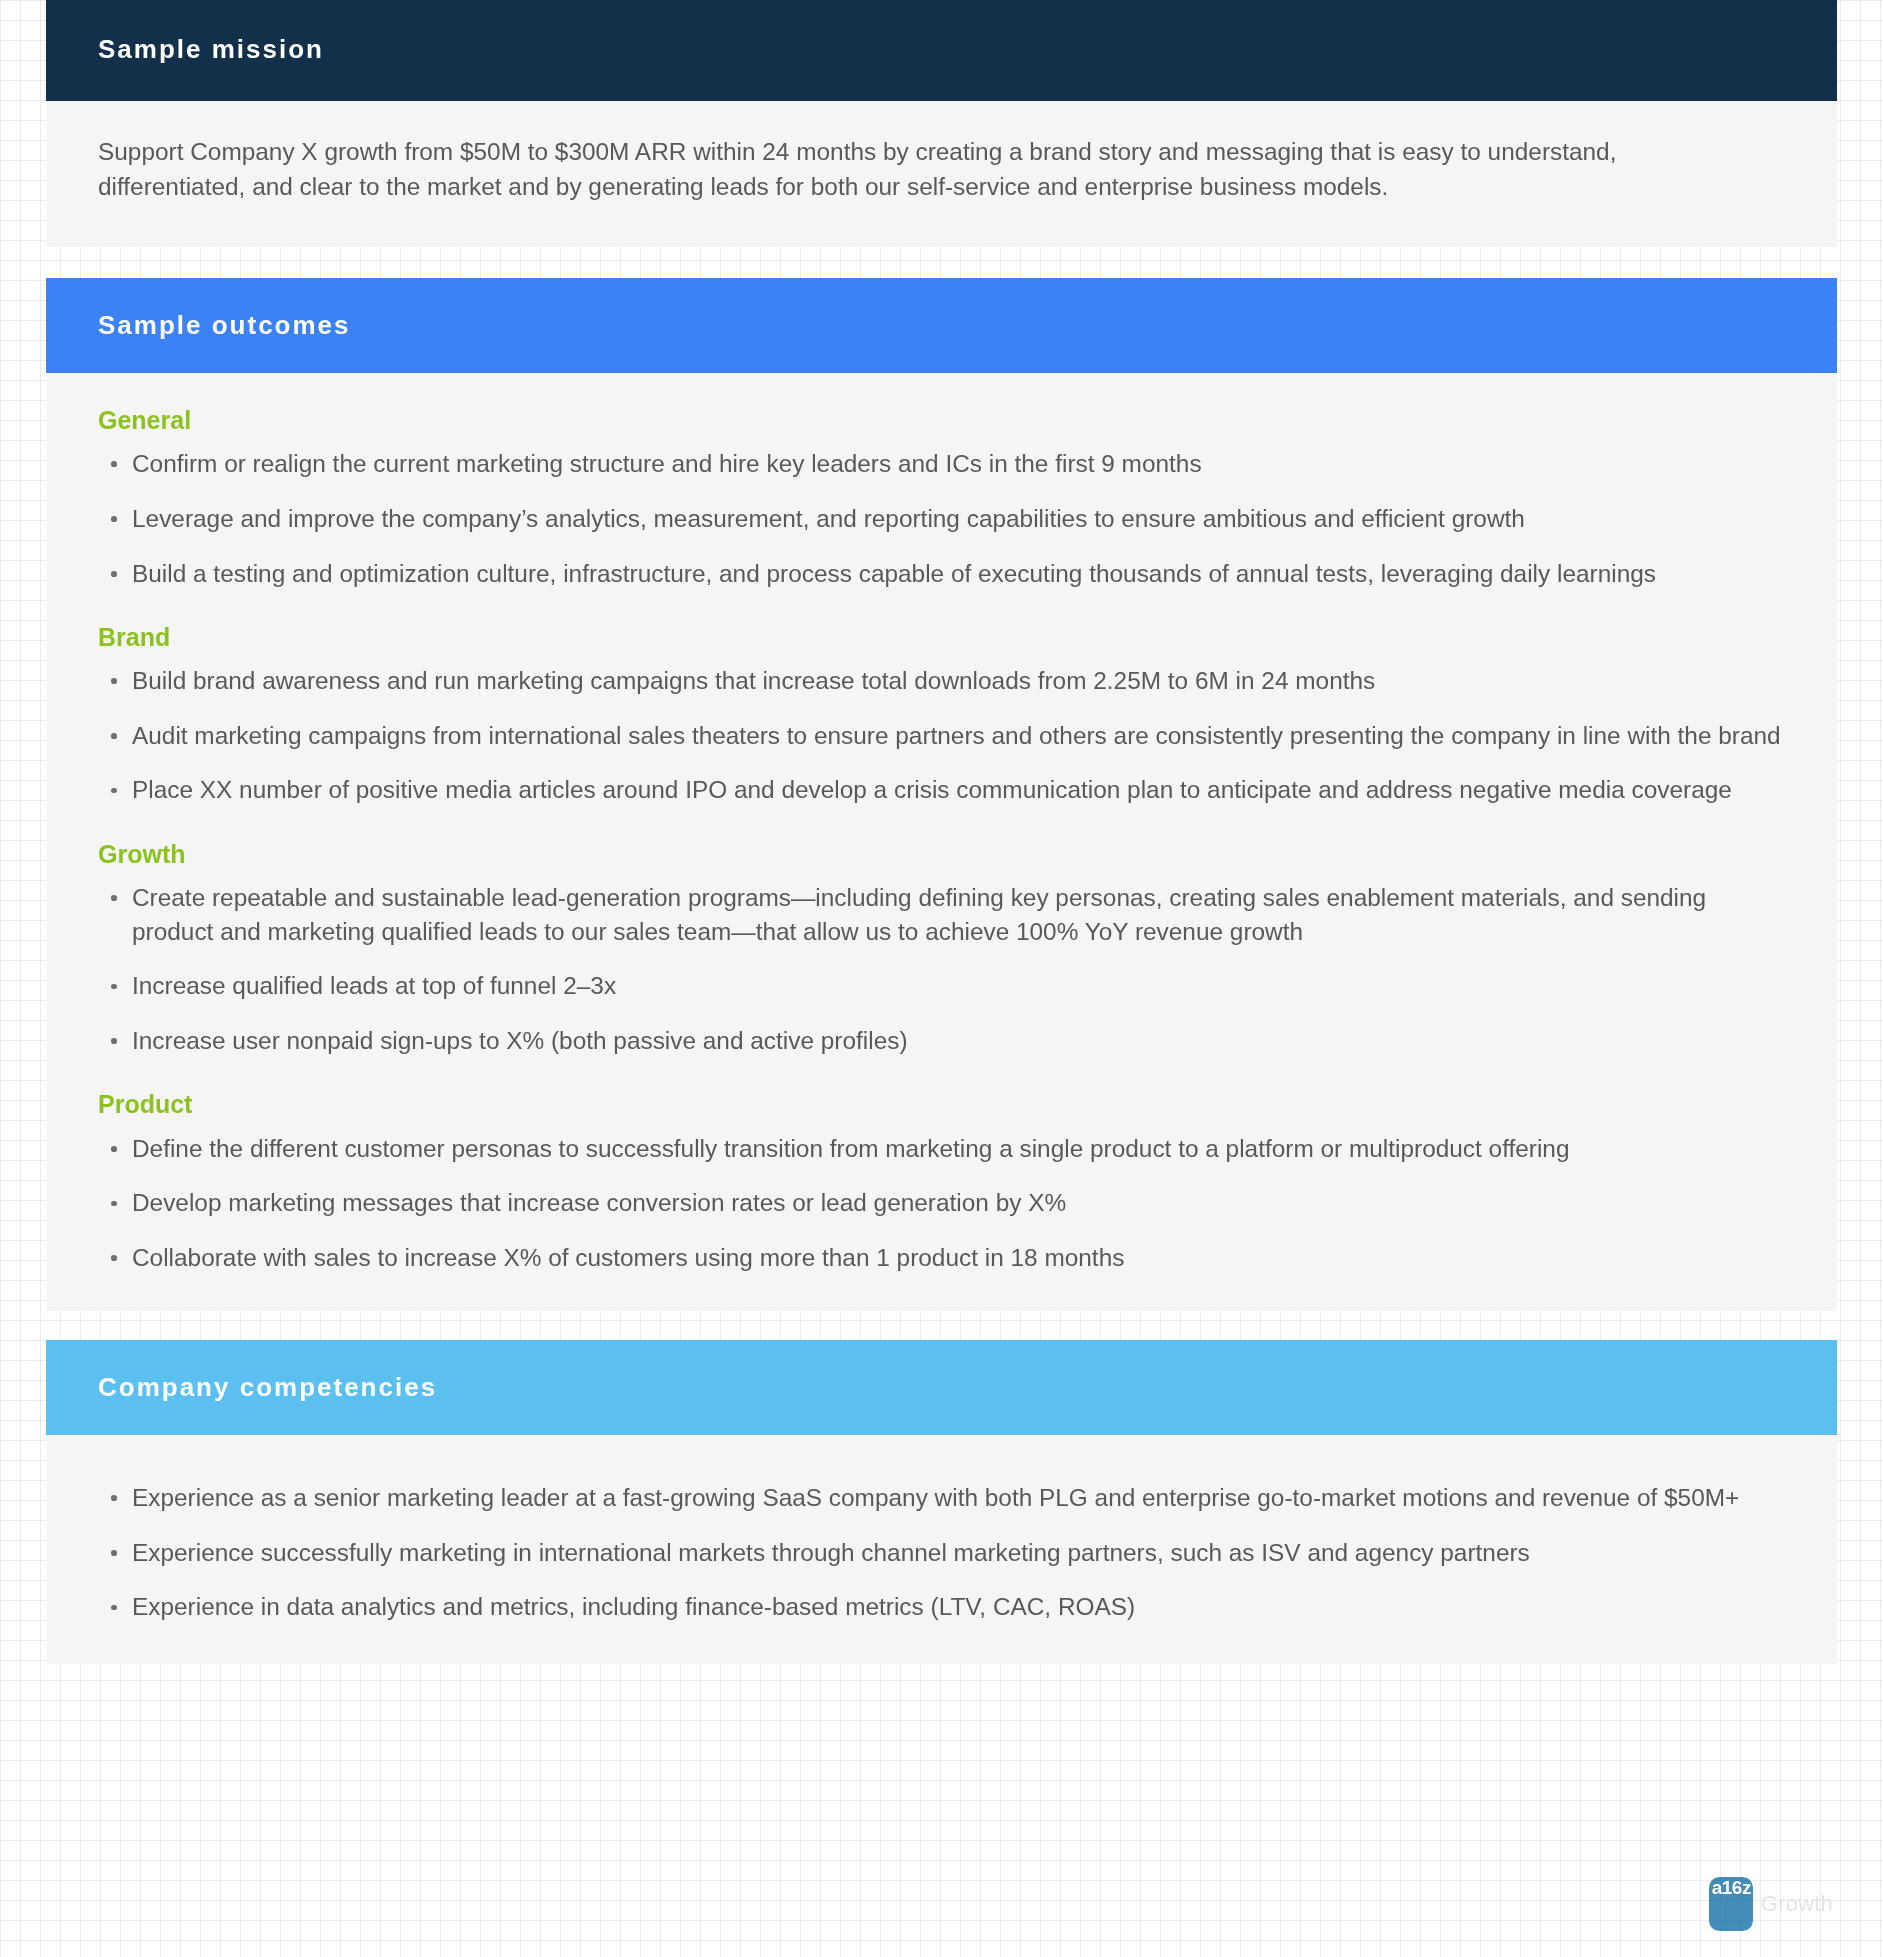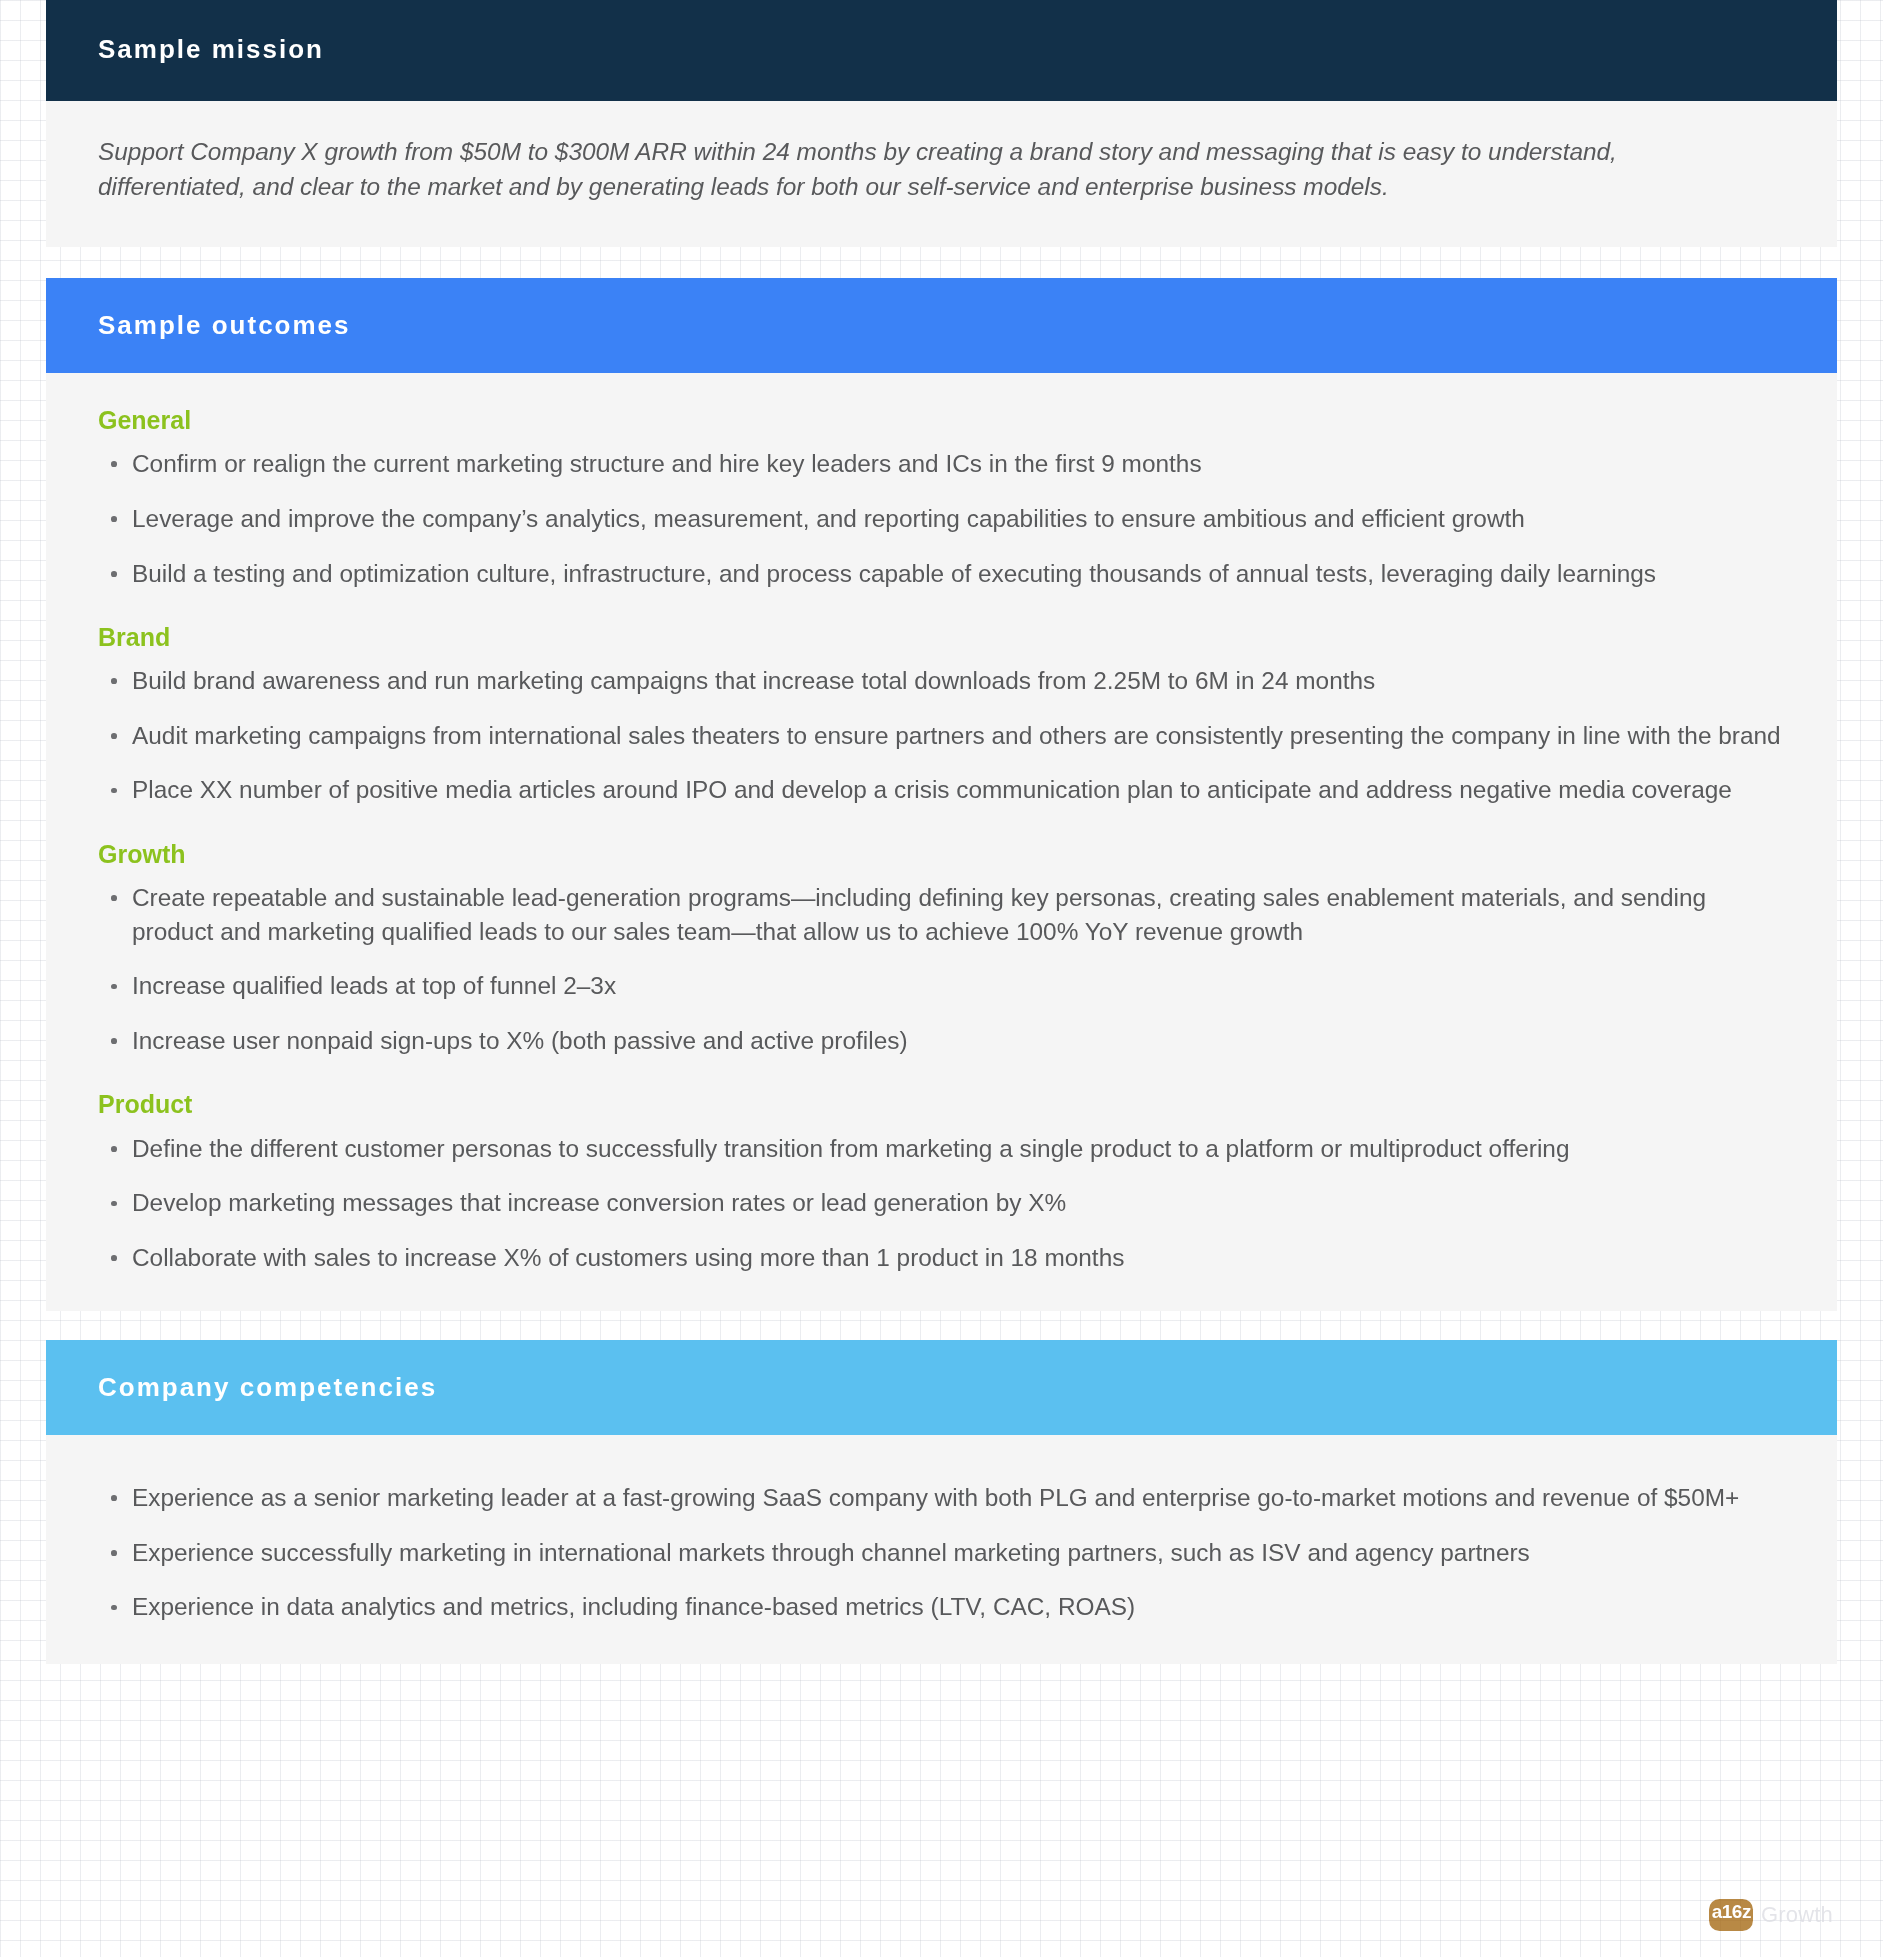--- a/index.html
+++ b/index.html
@@ -44,21 +44,20 @@
   .card-body {
     background: #F5F5F5;
     padding: 34px 52px 38px 52px;
   }
 
   
   .mission-card { margin-bottom: 31px; }
   .mission-card .card-header { padding: 34px 52px 36px 52px; }
   .mission-body {
     padding: 34px 52px 42px 52px;
-    font-style: italic;
   }
   .mission-text {
     font-size: 24.4px;
     line-height: 1.43;
     color: #58595B;
     max-width: 1654px;
   }
 
   
   .outcomes-card { margin-bottom: 29px; }
@@ -104,25 +103,25 @@
   .logo {
     position: absolute;
     right: 50px;
     bottom: 27px;
     display: flex;
     align-items: center;
     opacity: 0.75;
   }
   .logo-mark {
     width: 44px;
-    height: 32px;
+    height: 54px;
     border-radius: 10.5px;
-    background: #a16207;
+    background: #0369a1;
     display: flex;
-    align-items: center;
+    align-items: flex-start;
     justify-content: center;
     padding-bottom: 5.7px;
   }
   .logo-mark span {
     color: #ffffff;
     font-size: 19px;
     font-weight: bold;
     letter-spacing: -0.5px;
   }
   .logo-word {

